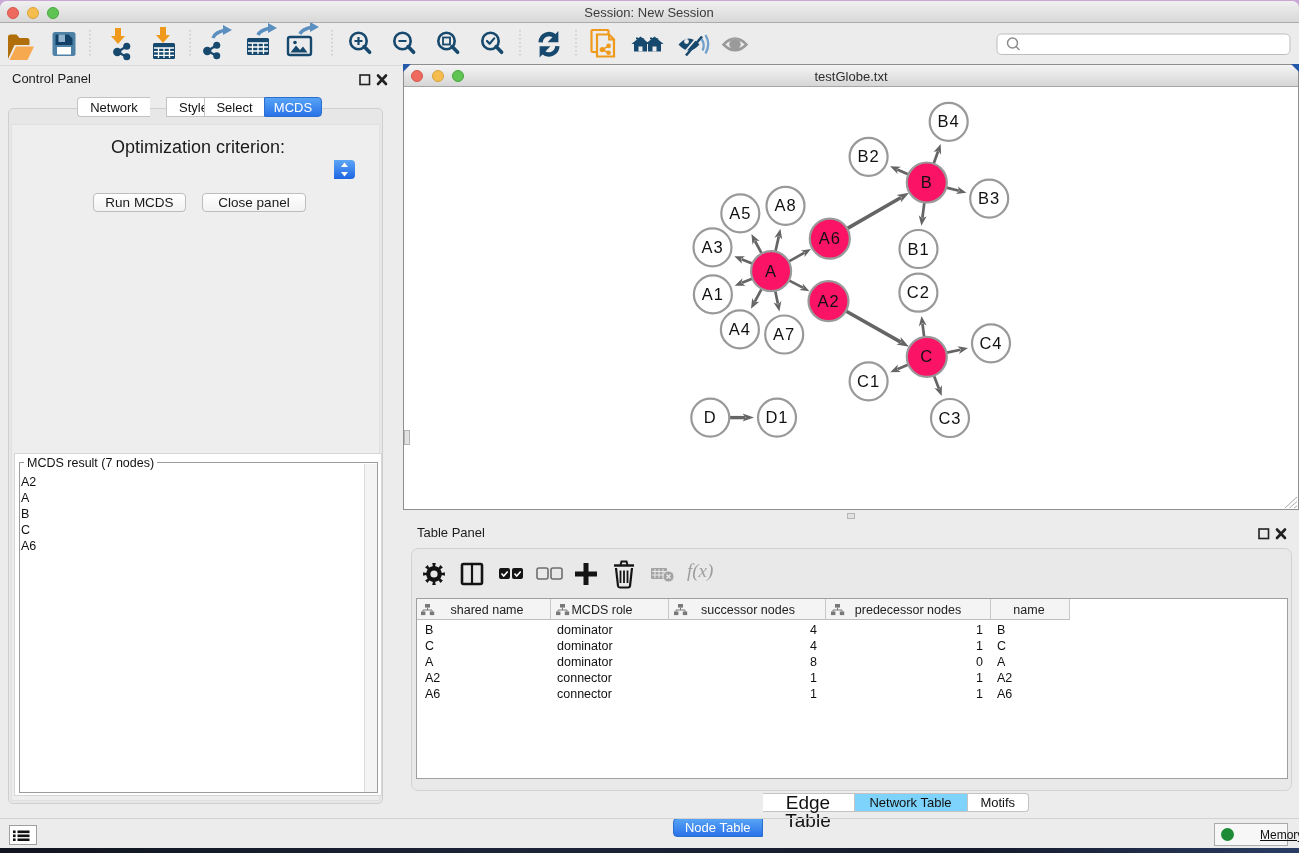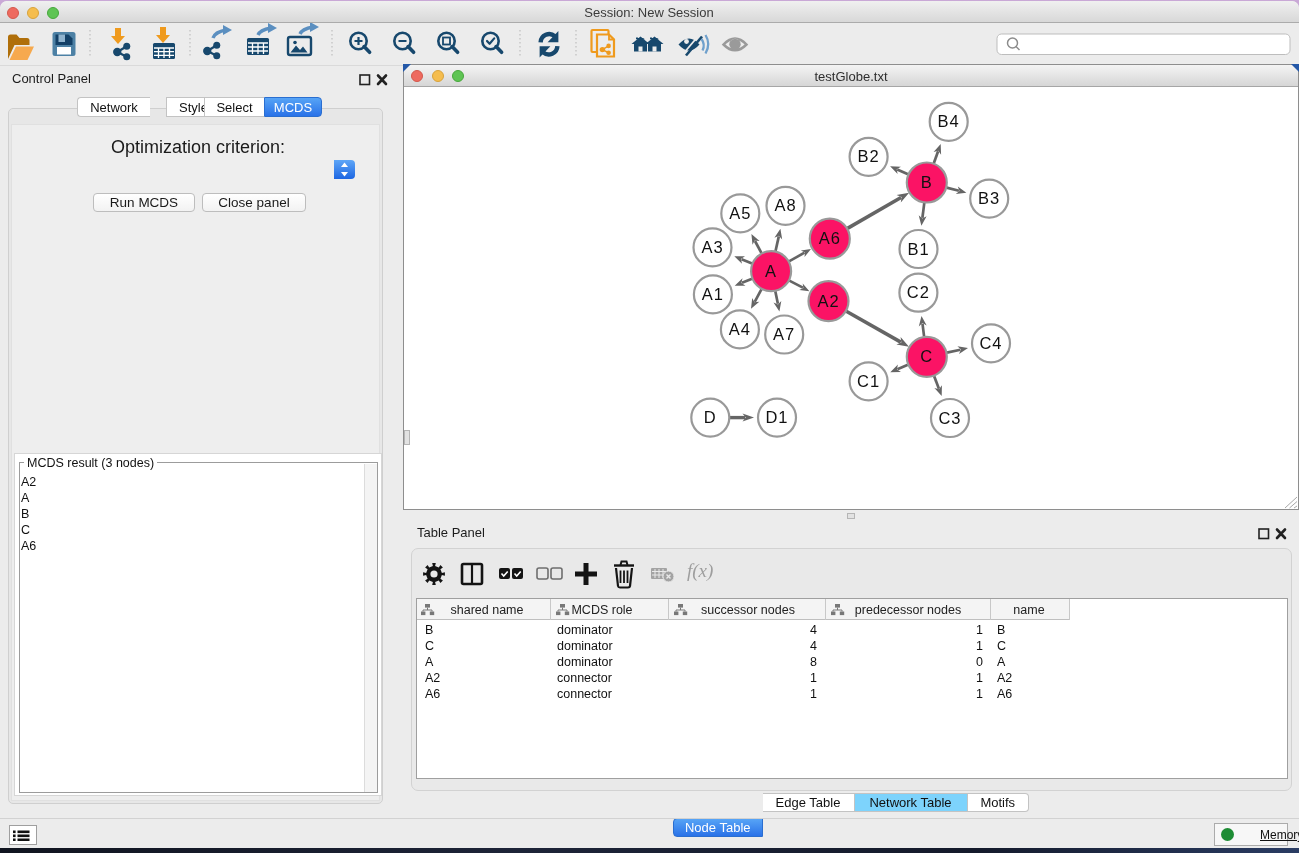--- a/index.html
+++ b/index.html
@@ -114,25 +114,25 @@
     <div class="abs" style="left:77px;top:96px;width:73px;height:20px;background:#fff;border:1px solid #c3c3c3;border-right:none;border-radius:4px 0 0 4px;color:#111;font-size:13px;text-align:center;line-height:19px;">Network</div>
     <div class="abs" style="left:150px;top:96px;width:54px;height:20px;background:#fff;border:1px solid #c3c3c3;border-right:none;border-radius:0;color:#111;font-size:13px;text-align:center;line-height:19px;margin-left:16px;">Style</div>
     <div class="abs" style="left:204px;top:96px;width:60px;height:20px;background:#fff;border:1px solid #c3c3c3;border-right:none;border-radius:0;color:#111;font-size:13px;text-align:center;line-height:19px;">Select</div>
     <div class="abs" style="left:264px;top:96px;width:58px;height:20px;background:linear-gradient(#57a4f6,#2a72e8);border:1px solid #2a6ed0;border-radius:0 4px 4px 0;color:#fff;font-size:13px;text-align:center;line-height:19px;">MCDS</div>
     <div class="abs ctr" style="left:198px;top:136px;font-size:18px;color:#1a1a1a;">Optimization criterion:</div>
     <div class="abs" style="left:334px;top:159px;width:21px;height:19px;background:linear-gradient(#5ea6f7,#1d66e2);border-radius:0 4px 4px 0;"></div>
     <svg class="abs" style="left:334px;top:159px;" width="21" height="19" viewBox="0 0 21 19">
       <polygon points="7.0,7.0 14.0,7.0 10.5,2.5" fill="#fff"></polygon>
       <polygon points="7.0,12.0 14.0,12.0 10.5,16.5" fill="#fff"></polygon>
     </svg>
-    <div class="abs" style="left:93px;top:192px;width:102px;height:19px;background:linear-gradient(#ffffff,#f2f2f2);border:1px solid #bdbdbd;border-radius:4px;font-size:13.5px;color:#1a1a1a;text-align:center;line-height:18px;">Run MCDS</div>
+    <div class="abs" style="left:93px;top:192px;width:93px;height:19px;background:linear-gradient(#ffffff,#f2f2f2);border:1px solid #bdbdbd;border-radius:4px;font-size:13.5px;color:#1a1a1a;text-align:center;line-height:18px;">Run MCDS</div>
     <div class="abs" style="left:202px;top:192px;width:104px;height:19px;background:linear-gradient(#ffffff,#f2f2f2);border:1px solid #bdbdbd;border-radius:4px;font-size:13.5px;color:#1a1a1a;text-align:center;line-height:18px;">Close panel</div>
     <div class="abs" style="left:14px;top:452px;width:368px;height:343px;background:#fff;border:1px solid #d6d6d6;"></div>
     <div class="abs" style="left:19px;top:461px;width:359px;height:331px;border:1px solid #9c9c9c;"></div>
-    <div class="abs" style="left:24px;top:455px;background:#fff;padding:0 3px;font-size:12.5px;color:#111;">MCDS result (3 nodes)</div>
+    <div class="abs" style="left:24px;top:455px;background:#fff;padding:0 3px;font-size:12.5px;color:#111;">MCDS result (7 nodes)</div>
     <div class="abs" style="left:364px;top:463px;width:13px;height:328px;background:#f4f4f4;border-left:1px solid #dcdcdc;"></div>
     <div class="abs" style="left:21px;top:474px;font-size:12.5px;color:#111;">A2</div>
     <div class="abs" style="left:21px;top:490px;font-size:12.5px;color:#111;">A</div>
     <div class="abs" style="left:21px;top:506px;font-size:12.5px;color:#111;">B</div>
     <div class="abs" style="left:21px;top:522px;font-size:12.5px;color:#111;">C</div>
     <div class="abs" style="left:21px;top:538px;font-size:12.5px;color:#111;">A6</div>
     <div class="abs" style="left:403px;top:63px;width:896px;height:446px;background:#fff;border:1px solid #8e8e8e;"></div>
     <div class="abs" style="left:404px;top:64px;width:894px;height:22px;background:linear-gradient(#f4f4f4,#d6d6d6);border-bottom:1px solid #a6a6a6;"></div>
     <svg class="abs" style="left:403px;top:63px;" width="896" height="8" viewBox="0 0 896 8">
       <path d="M0 0 L8 0 L0 8 Z" fill="#2458a8"></path>
@@ -324,21 +324,21 @@
     <div class="abs" style="left:557px;top:670px;font-size:12.5px;color:#111;">connector</div>
     <div class="abs" style="left:730px;top:670px;width:87px;text-align:right;font-size:12.5px;color:#111;">1</div>
     <div class="abs" style="left:900px;top:670px;width:83px;text-align:right;font-size:12.5px;color:#111;">1</div>
     <div class="abs" style="left:997px;top:670px;font-size:12.5px;color:#111;">A2</div>
     <div class="abs" style="left:425px;top:686px;font-size:12.5px;color:#111;">A6</div>
     <div class="abs" style="left:557px;top:686px;font-size:12.5px;color:#111;">connector</div>
     <div class="abs" style="left:730px;top:686px;width:87px;text-align:right;font-size:12.5px;color:#111;">1</div>
     <div class="abs" style="left:900px;top:686px;width:83px;text-align:right;font-size:12.5px;color:#111;">1</div>
     <div class="abs" style="left:997px;top:686px;font-size:12.5px;color:#111;">A6</div>
     <div class="abs" style="left:673px;top:792px;width:89.5px;height:19px;background:linear-gradient(#57a4f6,#2a72e8);border:1px solid #2a6ed0;border-radius:4px 0 0 4px;color:#fff;font-size:13px;text-align:center;line-height:18px;margin-top:25px;">Node Table</div>
-    <div class="abs" style="left:762.5px;top:792px;width:92px;height:19px;background:#fff;border:1px solid #c3c3c3;border-left:none;border-radius:0;color:#111;font-size:13px;text-align:center;line-height:18px;">Edge Table</div>
+    <div class="abs" style="left:762.5px;top:792px;width:92px;height:19px;background:#fff;border:1px solid #c3c3c3;border-left:none;border-radius:0;color:#111;font-size:19px;text-align:center;line-height:18px;">Edge Table</div>
     <div class="abs" style="left:854.5px;top:792px;width:113px;height:19px;background:#7dd3fc;border:1px solid #c3c3c3;border-left:none;border-radius:0;color:#111;font-size:13px;text-align:center;line-height:18px;">Network Table</div>
     <div class="abs" style="left:967.5px;top:792px;width:61.5px;height:19px;background:#fff;border:1px solid #c3c3c3;border-left:none;border-radius:0 4px 4px 0;color:#111;font-size:13px;text-align:center;line-height:18px;">Motifs</div>
     <div class="abs" style="left:0;top:817px;width:1299px;height:1px;background:#d2d2d2;"></div>
     <div class="abs" style="left:9px;top:824px;width:28px;height:20px;background:#fff;border:1px solid #9f9f9f;"></div>
     <svg class="abs" style="left:13px;top:828px;" width="20" height="12" viewBox="0 0 20 12">
       <rect x="0" y="1.5" width="2.6" height="2.6" fill="#111"></rect>
       <rect x="4.5" y="1.5" width="12" height="2.6" fill="#111"></rect>
       <rect x="0" y="5.5" width="2.6" height="2.6" fill="#111"></rect>
       <rect x="4.5" y="5.5" width="12" height="2.6" fill="#111"></rect>
       <rect x="0" y="9.5" width="2.6" height="2.6" fill="#111"></rect>

